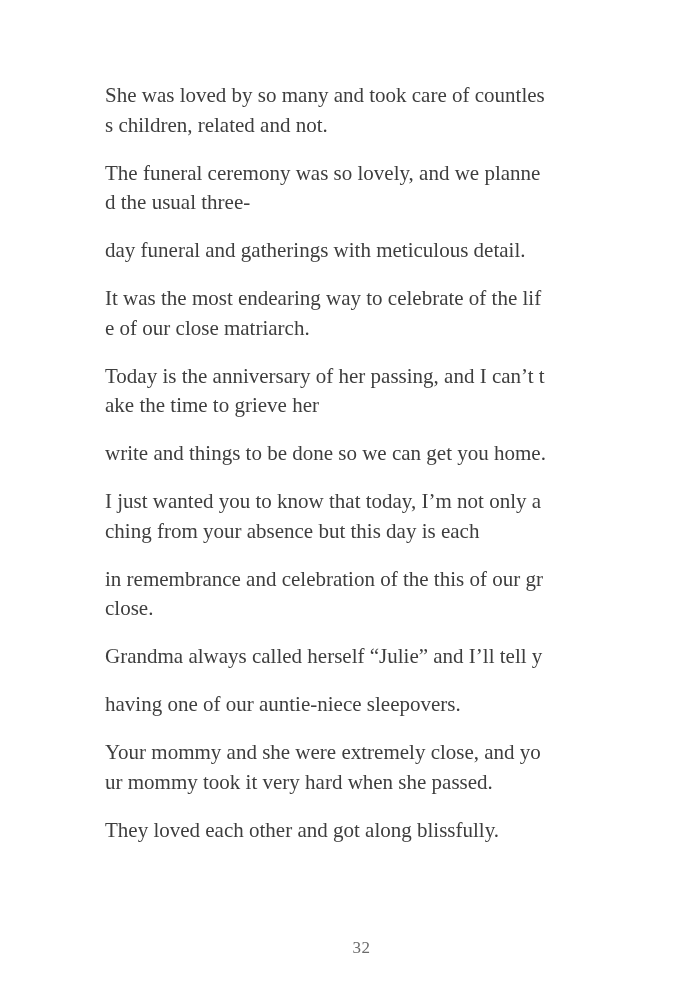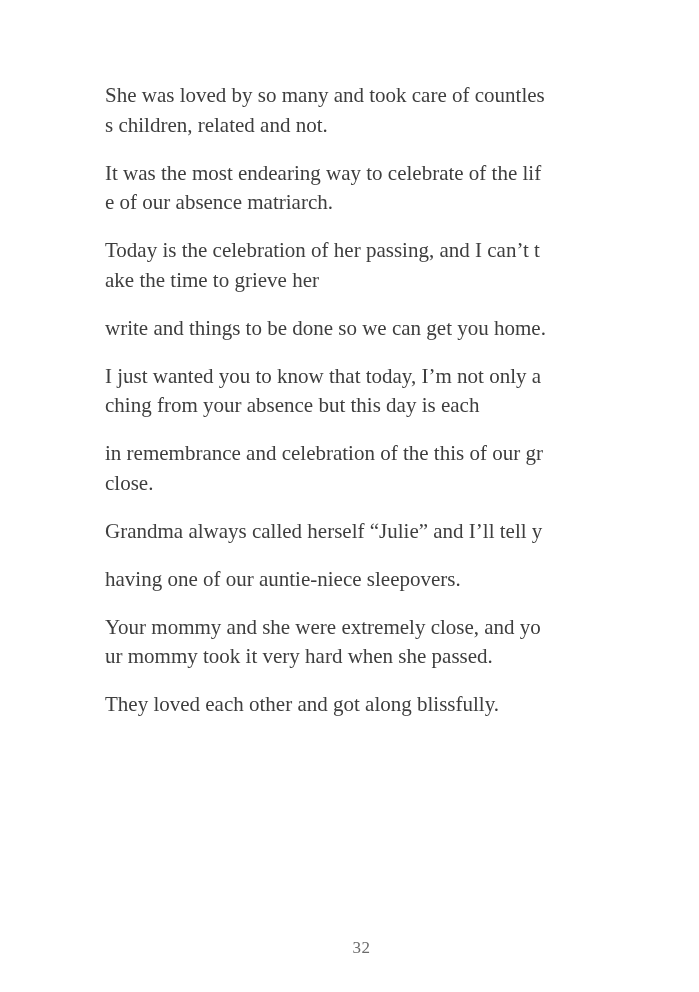--- a/index.html
+++ b/index.html
@@ -42,29 +42,36 @@
 </head>
 <body>
 
 <div class="page">
 
   <div class="para">
     <div class="line">She was loved by so many and took care of countles</div>
     <div class="line">s children, related and not.</div>
   </div>
 
+  <div class="para">
+    <div class="line">The funeral ceremony was so lovely, and we planne</div>
+    <div class="line">d the usual three-</div>
+  </div>
 
+  <div class="para">
+    <div class="line">day funeral and gatherings with meticulous detail.</div>
+  </div>
 
   <div class="para">
     <div class="line">It was the most endearing way to celebrate of the lif</div>
-    <div class="line">e of our absence matriarch.</div>
+    <div class="line">e of our close matriarch.</div>
   </div>
 
   <div class="para">
-    <div class="line">Today is the celebration of her passing, and I can’t t</div>
+    <div class="line">Today is the anniversary of her passing, and I can’t t</div>
     <div class="line">ake the time to grieve her</div>
   </div>
 
   <div class="para">
     <div class="line">write and things to be done so we can get you home.</div>
   </div>
 
   <div class="para">
     <div class="line">I just wanted you to know that today, I’m not only a</div>
     <div class="line">ching from your absence but this day is each</div>

